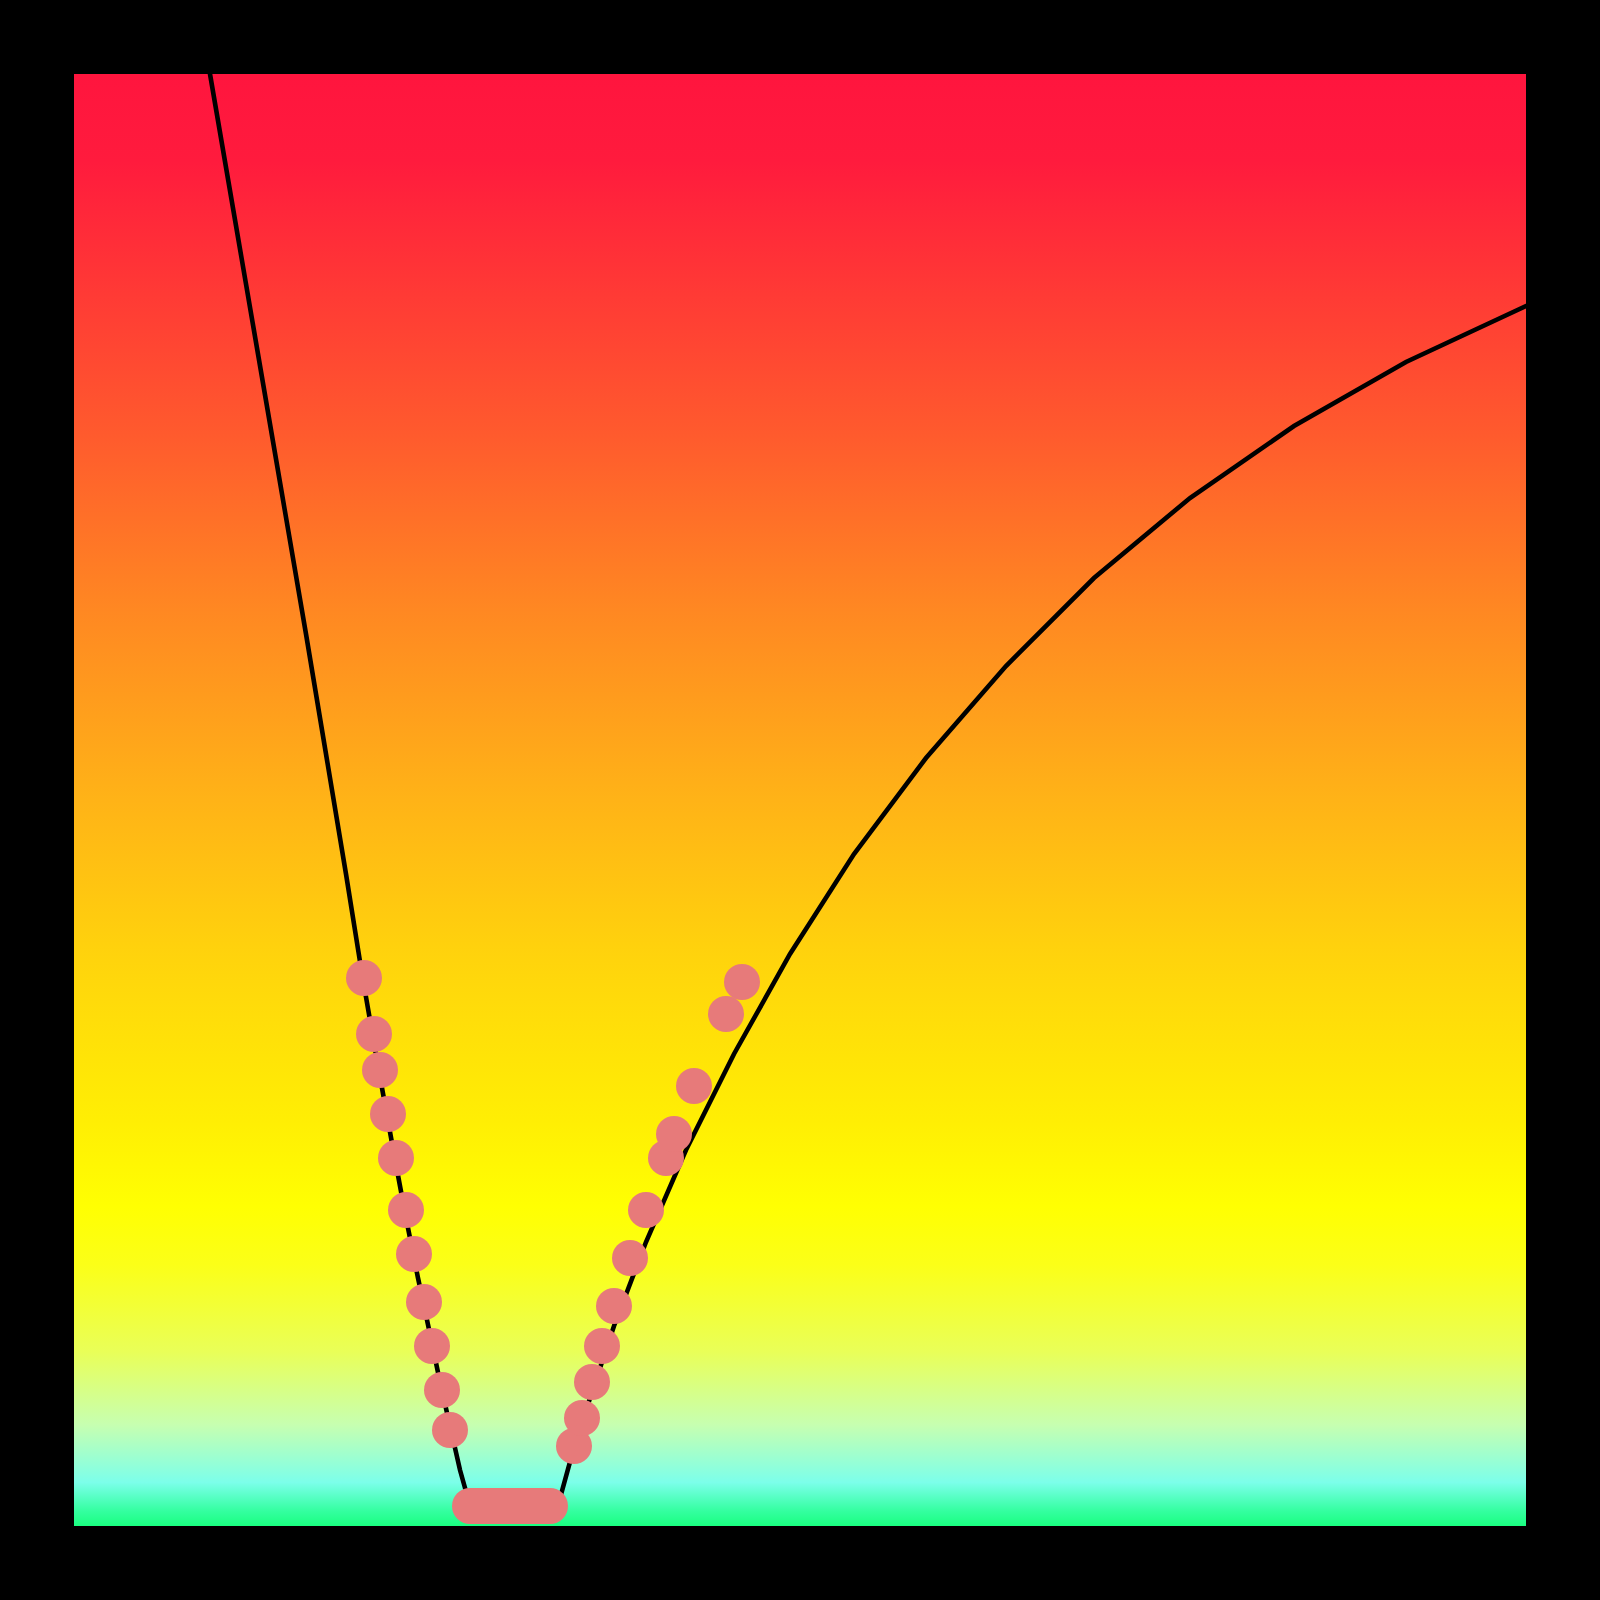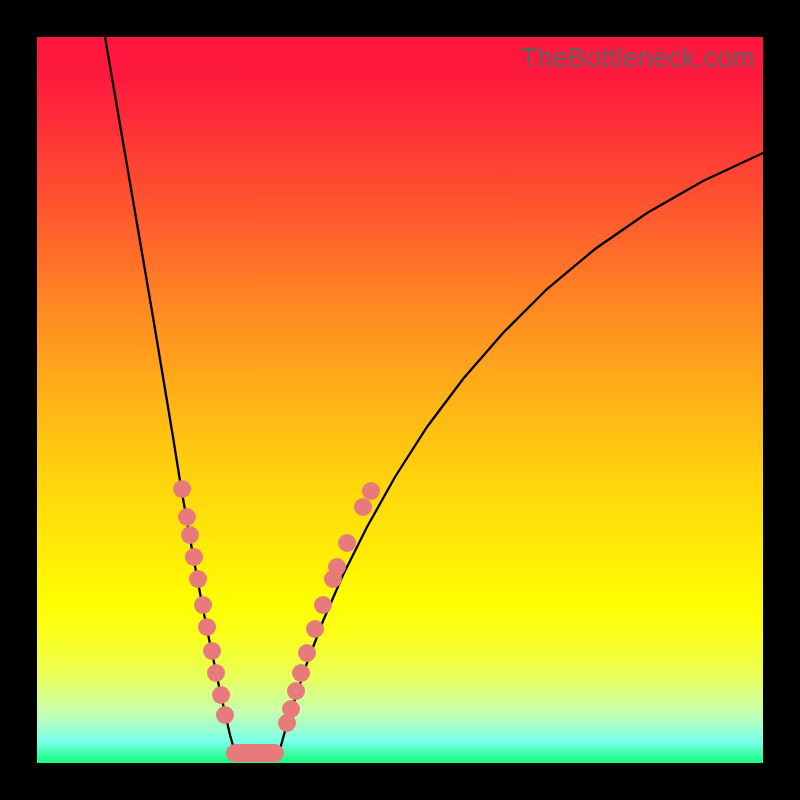--- a/index.html
+++ b/index.html
@@ -76,21 +76,20 @@
     stroke: #e77a7a;
     stroke-width: 18px;
     stroke-linecap: round;
   }
 </style>
 </head>
 <body>
 
 <div class="frame">
   <div class="plot">
-    <div class="watermark">TheBottleneck.com</div>
     <svg class="curves" viewBox="0 0 726 726">
       <path id="left-branch" class="curve" d="M 68 0 L 80 70 L 92 140 L 104 210 L 116 280 L 126 340 L 136 400 L 144 450 L 152 496 L 160 540 L 166 572 L 172 602 L 178 630 L 183 654 L 188 676 L 193 698 L 200 723"></path>
       <path id="right-branch" class="curve" d="M 240 723 L 248 694 L 258 662 L 270 626 L 286 584 L 306 538 L 330 490 L 358 440 L 390 390 L 426 342 L 466 296 L 510 252 L 558 212 L 610 176 L 666 144 L 726 116"></path>
       <path id="trough-line" class="trough" d="M 198 716 L 238 716"></path>
       <g id="dots-left">
           <circle cx="145" cy="452" r="9" class="dot"></circle>
           <circle cx="150" cy="480" r="9" class="dot"></circle>
           <circle cx="153" cy="498" r="9" class="dot"></circle>
           <circle cx="157" cy="520" r="9" class="dot"></circle>
           <circle cx="161" cy="542" r="9" class="dot"></circle>

